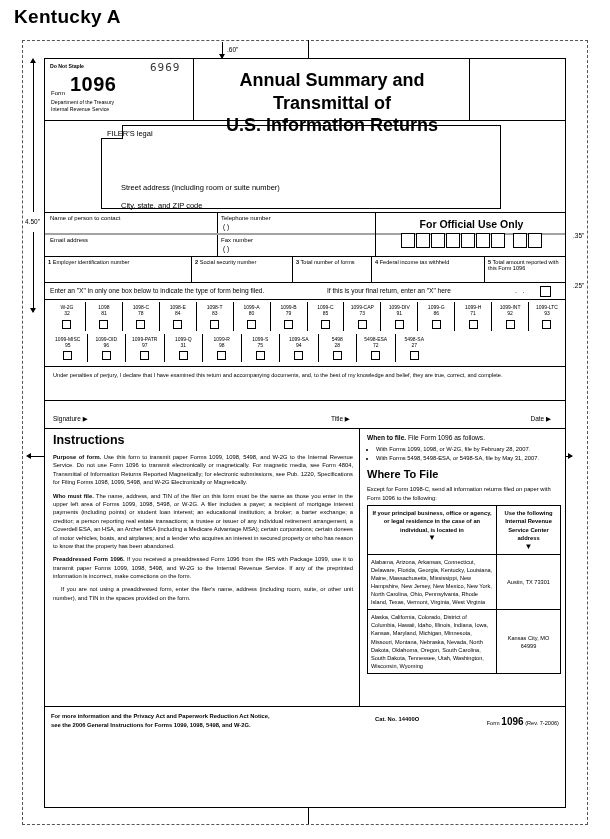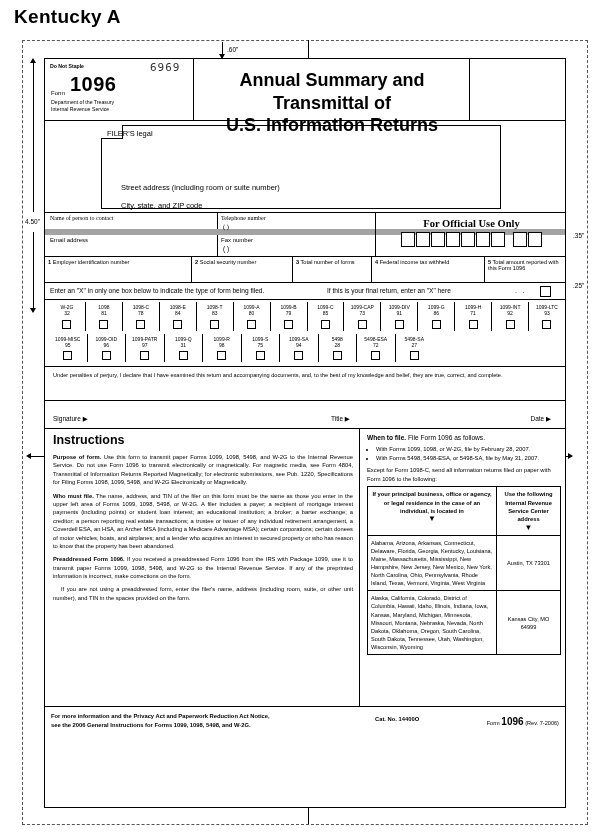--- a/index.html
+++ b/index.html
@@ -90,21 +90,21 @@
     border: 1px solid #000;
     border-top: 1px solid #000;
   }
   .filer-line { position: absolute; font-size: 7.5px; }
   .f1 { left: 62px; top: 8px; }
   .f2 { left: 76px; top: 42px; margin-top: 20px; }
   .f3 { left: 76px; top: 80px; }
   .filer-notch { position: absolute; left: 56px; top: 4px; width: 22px; height: 14px; border-right: 1px solid #000; border-bottom: 1px solid #000; background:#fff; }
 
   
-  .contact-row { position: relative; height: 22px; border-bottom: 6px solid #a3a3a3; font-family: Liberation Serif, serif; }
+  .contact-row { position: relative; height: 22px; border-bottom: 2px solid #a3a3a3; }
   .contact-row2 { position: relative; height: 22px; border-bottom: 1px solid #000; }
   .cell-lbl { position: absolute; font-size: 6px; top: 2px; }
   .sep { position: absolute; top: 0; bottom: 0; width: 1px; background: #000; }
   .paren { position: absolute; font-size: 6.5px; top: 10px; }
 
   .official {
     position: absolute; left: 330px; top: 0; width: 192px; height: 44px;
     border-left: 1px solid #000;
     text-align: center;
   }
@@ -489,20 +489,21 @@
         <p class="p"><span class="b">Preaddressed Form 1096.</span><span> If you received a preaddressed Form 1096 from the IRS with Package 1099, use it to transmit paper Forms 1099, 1098, 5498, and W-2G to the Internal Revenue Service. If any of the preprinted information is incorrect, make corrections on the form.</span></p>
         <p class="p" style="text-indent:8px;">If you are not using a preaddressed form, enter the filer's name, address (including room, suite, or other unit number), and TIN in the spaces provided on the form.</p>
       </div>
 
       <div class="col-right">
         <div class="when-head"><span>When to file.</span><span style="font-weight:normal"> File Form 1096 as follows.</span></div>
         <ul class="bullets">
           <li>With Forms 1099, 1098, or W-2G, file by February 28, 2007.</li>
           <li>With Forms 5498, 5498-ESA, or 5498-SA, file by May 31, 2007.</li>
         </ul>
+        <div class="where-head">Where To File</div>
         <div>Except for Form 1098-C, send all information returns filed on paper with Form 1096 to the following:</div>
 
         <table class="addr-table">
           <tbody>
               <tr>
             <th>
               <span>If your principal business, office or agency, or legal residence in the case of an individual, is located in</span>
               <div class="arrow-down">▼</div>
             </th>
             <th class="addr-right">

